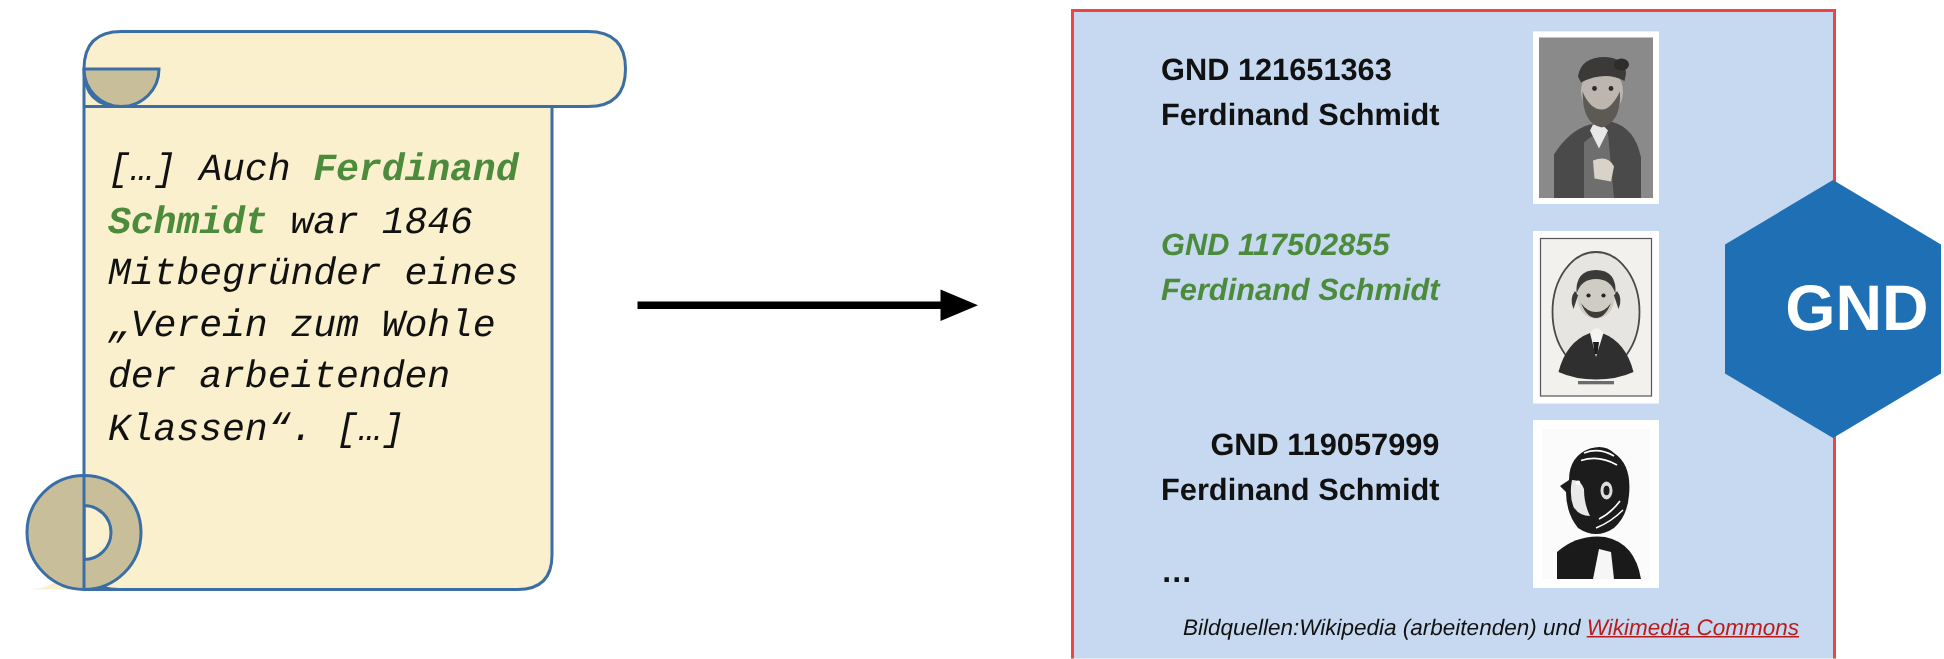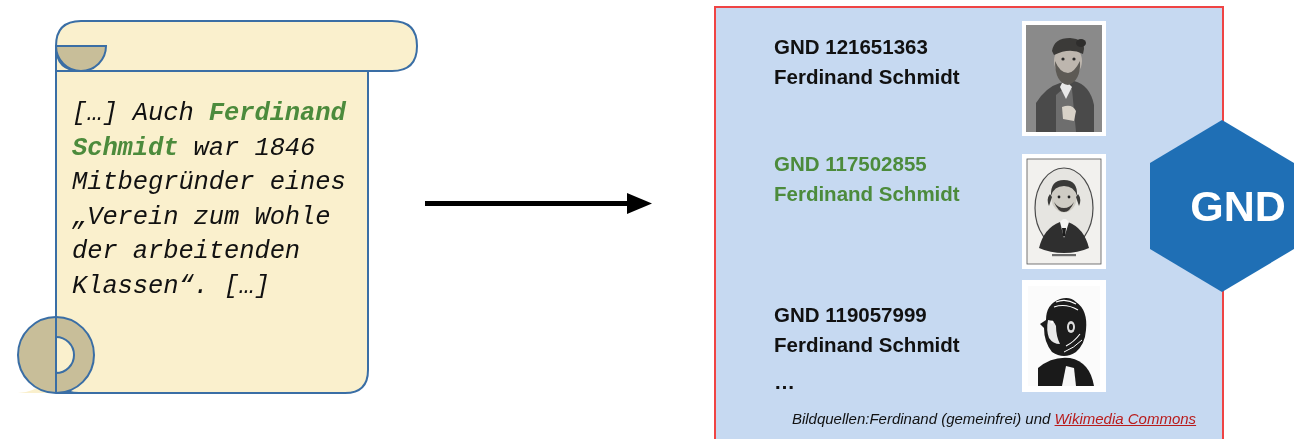--- a/index.html
+++ b/index.html
@@ -40,21 +40,21 @@
     box-sizing:border-box;
   }
   .entry{position:absolute;left:58px;}
   .entry .gnd-id,.entry .gnd-name{
     font-size:20.5px;
     font-weight:bold;
     line-height:30px;
     white-space:nowrap;
     color:#111111;
   }
-  .entry.green .gnd-id,.entry.green .gnd-name{color:#4C8B3C;}
+  .entry.green .gnd-id,.entry.green .gnd-name{color:#4C8B3C;font-style:italic;}
   .ellipsis{
     position:absolute;left:58px;top:362px;
     font-size:21px;font-weight:bold;color:#111111;letter-spacing:1px;
   }
 
   
   .portrait{
     position:absolute;
     border:0;
     background:#ffffff;
@@ -140,21 +140,21 @@
     <div class="entry" style="top:24px;">
       <div class="gnd-id">GND 121651363</div>
       <div class="gnd-name">Ferdinand Schmidt</div>
     </div>
 
     <div class="entry green" style="top:141px;">
       <div class="gnd-id">GND 117502855</div>
       <div class="gnd-name">Ferdinand Schmidt</div>
     </div>
 
-    <div class="entry" style="top:292px;">
+    <div class="entry" style="top:274px;text-align:right;">
       <div class="gnd-id">GND 119057999</div>
       <div class="gnd-name">Ferdinand Schmidt</div>
     </div>
 
     <div class="ellipsis">…</div>
 
     <div class="portrait" style="left:306px;top:13px;width:84px;height:115px;">
       <svg width="84" height="115" viewBox="0 0 84 115">
         <rect x="0" y="0" width="84" height="115" fill="#ffffff"></rect>
         <rect x="4" y="4" width="76" height="107" fill="#8a8a8a"></rect>
@@ -230,16 +230,16 @@
   </div>
 
   <div class="gnd-logo">
     <svg width="148" height="176" viewBox="0 0 148 176">
       <polygon points="74,2 146,45 146,131 74,174 2,131 2,45" fill="#1F6FB5"></polygon>
     </svg>
     <div class="hex-label">GND</div>
   </div>
 
   <div class="caption">
-    <span>Bildquellen:Ferdinand (gemeinfrei) und </span><span class="lnk">Wikimedia Commons</span>
+    <span>Bildquellen:Wikipedia (arbeitenden) und </span><span class="lnk">Wikimedia Commons</span>
   </div>
 
 </div>
 
 </body></html>

